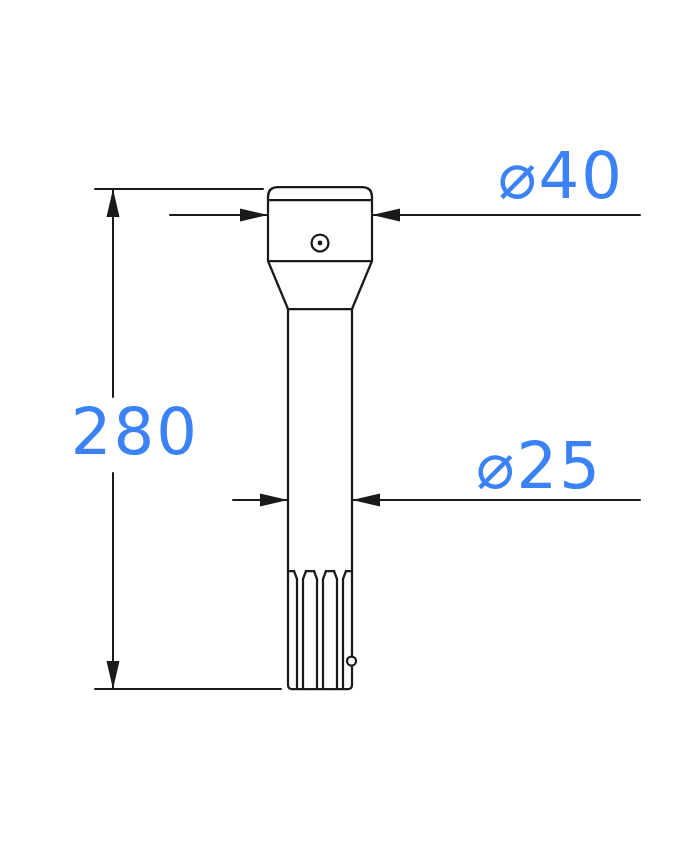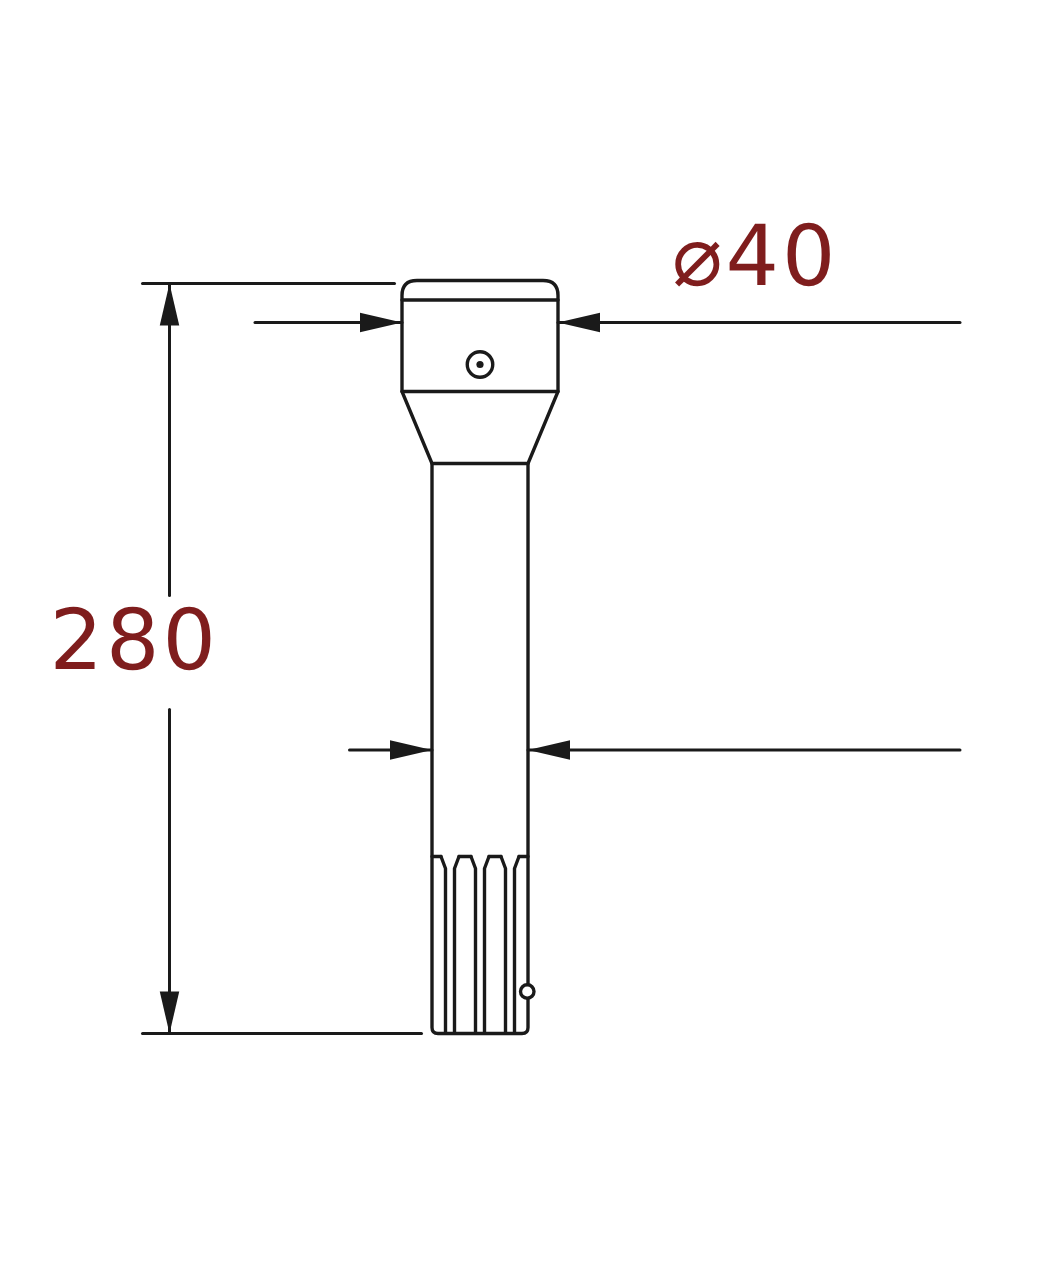--- a/index.html
+++ b/index.html
@@ -7,24 +7,24 @@
     position: relative;
     width: 692px;
     height: 850px;
     background: #ffffff;
     font-family: "DejaVu Sans", "Liberation Sans", sans-serif;
     overflow: hidden;
   }
   .canvas svg { position: absolute; left: 0; top: 0; }
   .dim-label {
     position: absolute;
-    color: #7f1d1d;
-    font-size: 56px;
+    color: #3b82f6;
+    font-size: 64px;
     line-height: 1;
-    text-align: left;
+    text-align: right;
     letter-spacing: 2px;
     white-space: nowrap;
     user-select: none;
   }
   .lbl-d40  { left: 448px; top: 144px; width: 176px; }
   .lbl-d25  { left: 426px; top: 434px; width: 176px; }
   .lbl-len  { left: 33px;  top: 400px; width: 166px; }
 </style>
 </head>
 <body>
@@ -81,16 +81,17 @@
       <polygon points="288,500 260,493.5 260,506.5"></polygon>
       <polygon points="352,500 380,493.5 380,506.5"></polygon>
       <polygon points="113,189 106.5,217 119.5,217"></polygon>
       <polygon points="113,689 106.5,661 119.5,661"></polygon>
       <circle cx="320" cy="243" r="2.4"></circle>
     </g>
   </svg>
 
   <div class="dim-label lbl-d40">⌀40</div>
 
+  <div class="dim-label lbl-d25">⌀25</div>
 
   <div class="dim-label lbl-len">280</div>
 
 </div>
 
 </body></html>

